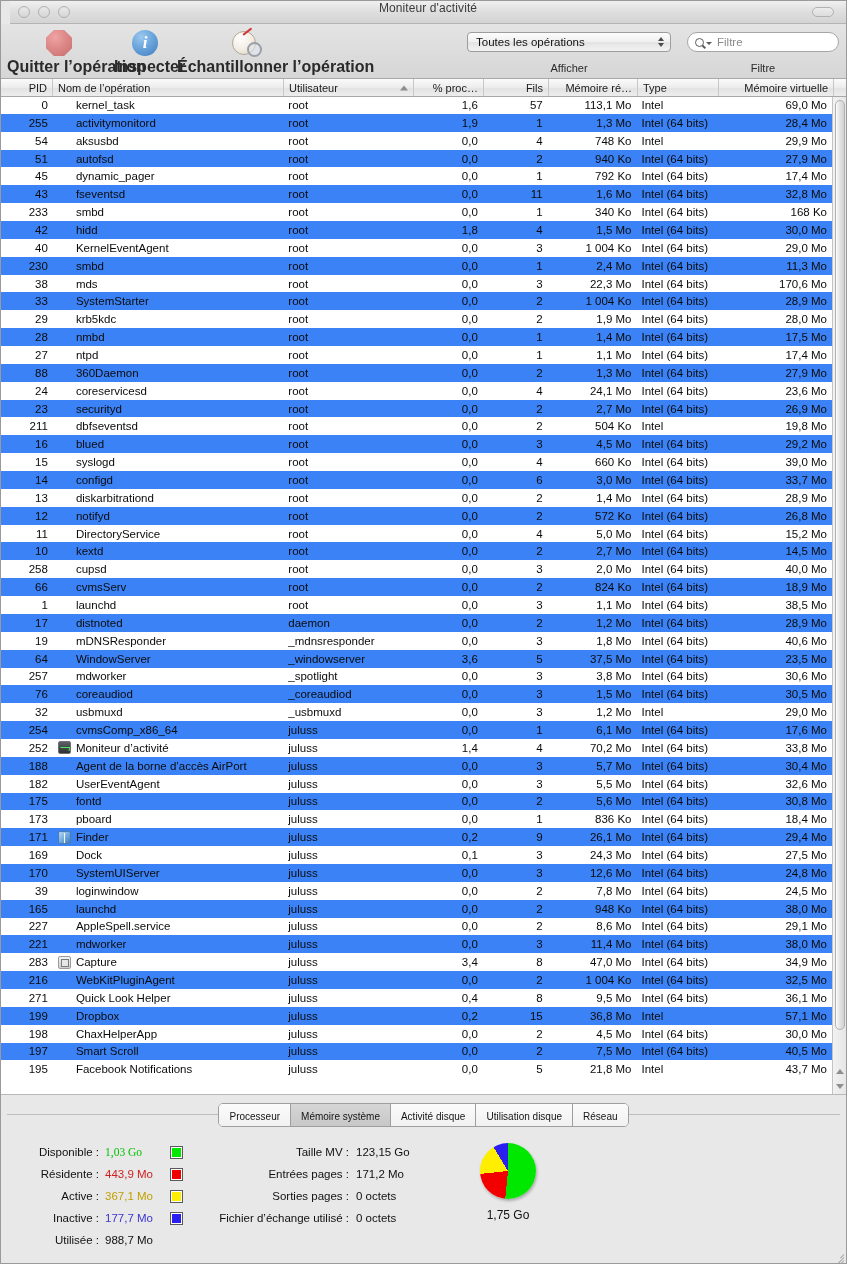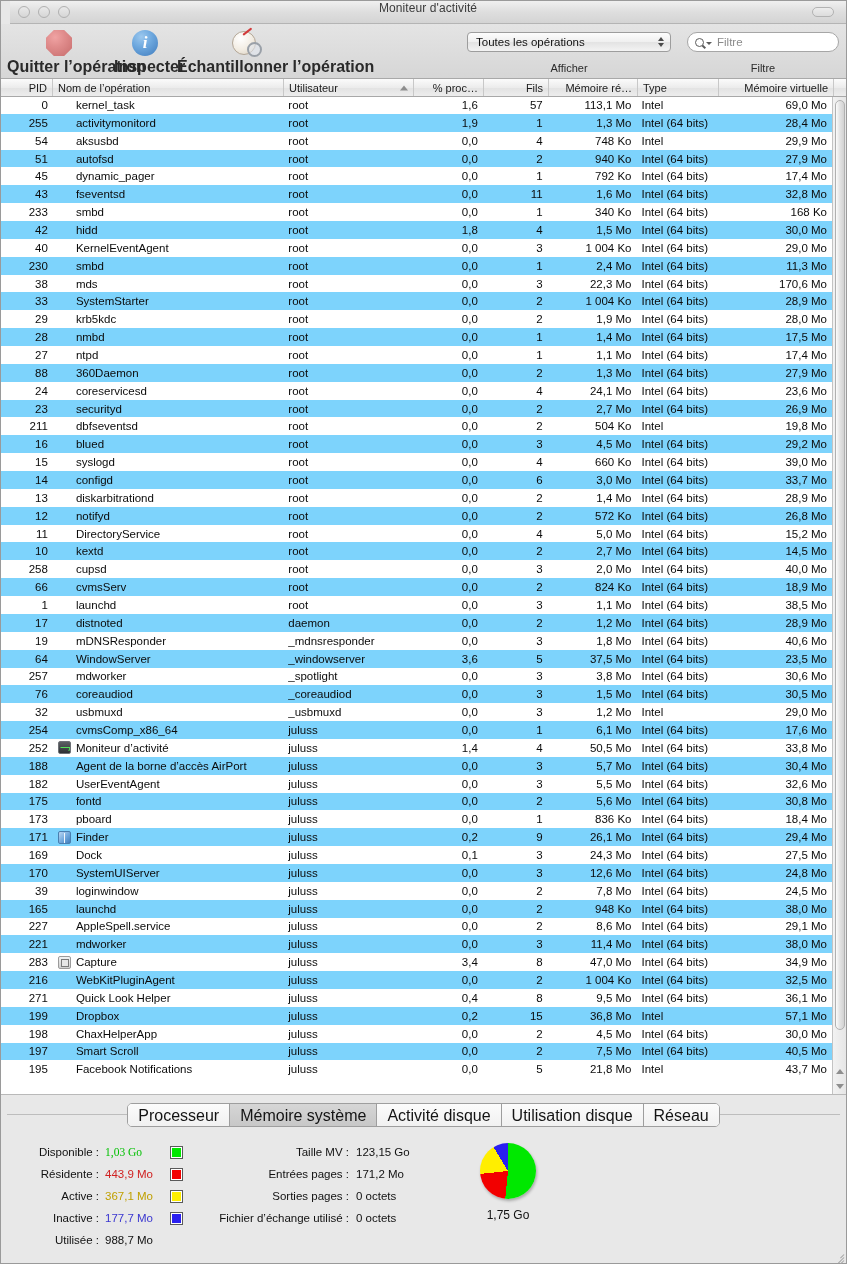--- a/index.html
+++ b/index.html
@@ -279,21 +279,21 @@
     right: 14px; bottom: 0;
     overflow: hidden;
   }
   .row {
     display: flex;
     height: 17.86px;
     font-size: 11.5px;
     color: #0b0b0b;
     align-items: center;
   }
-  .row.alt { background: #7dd3fc; }
+  .row.alt { background: #3b82f6; }
   .cell {
     box-sizing: border-box;
     padding: 0 5px;
     white-space: nowrap;
     overflow: hidden;
     display: flex;
     align-items: center;
   }
   .cell.r { justify-content: flex-end; }
   .c-pid   { width: 52px; }
@@ -420,21 +420,21 @@
     border: 1px solid #9e9e9e;
     border-radius: 5px;
     overflow: hidden;
     background: #f6f6f6;
     z-index: 2;
   }
   .tab {
     padding: 12px 10px;
     display: flex;
     align-items: center;
-    font-size: 16px;
+    font-size: 10px;
     color: #141414;
     background: linear-gradient(to bottom, #fcfcfc 0%, #f0f0f0 100%);
     border-right: 1px solid #9e9e9e;
     white-space: nowrap;
     cursor: default;
   }
   .tab:last-child { border-right: none; }
   .tab.sel {
     background: linear-gradient(to bottom, #d6d6d6 0%, #c6c6c6 100%);
   }
@@ -1095,21 +1095,21 @@
         </div>
         <div class="row">
           <div class="cell c-pid r">252</div>
           <div class="cell c-name">
             <span class="picon am"></span>
             <span>Moniteur d’activité</span>
           </div>
           <div class="cell c-user">juluss</div>
           <div class="cell c-cpu r">1,4</div>
           <div class="cell c-thr r">4</div>
-          <div class="cell c-mem r">50,5 Mo</div>
+          <div class="cell c-mem r">70,2 Mo</div>
           <div class="cell c-type">Intel (64 bits)</div>
           <div class="cell c-vm r">33,8 Mo</div>
         </div>
         <div class="row alt">
           <div class="cell c-pid r">188</div>
           <div class="cell c-name">
             <span class="picon"></span>
             <span>Agent de la borne d’accès AirPort</span>
           </div>
           <div class="cell c-user">juluss</div>

